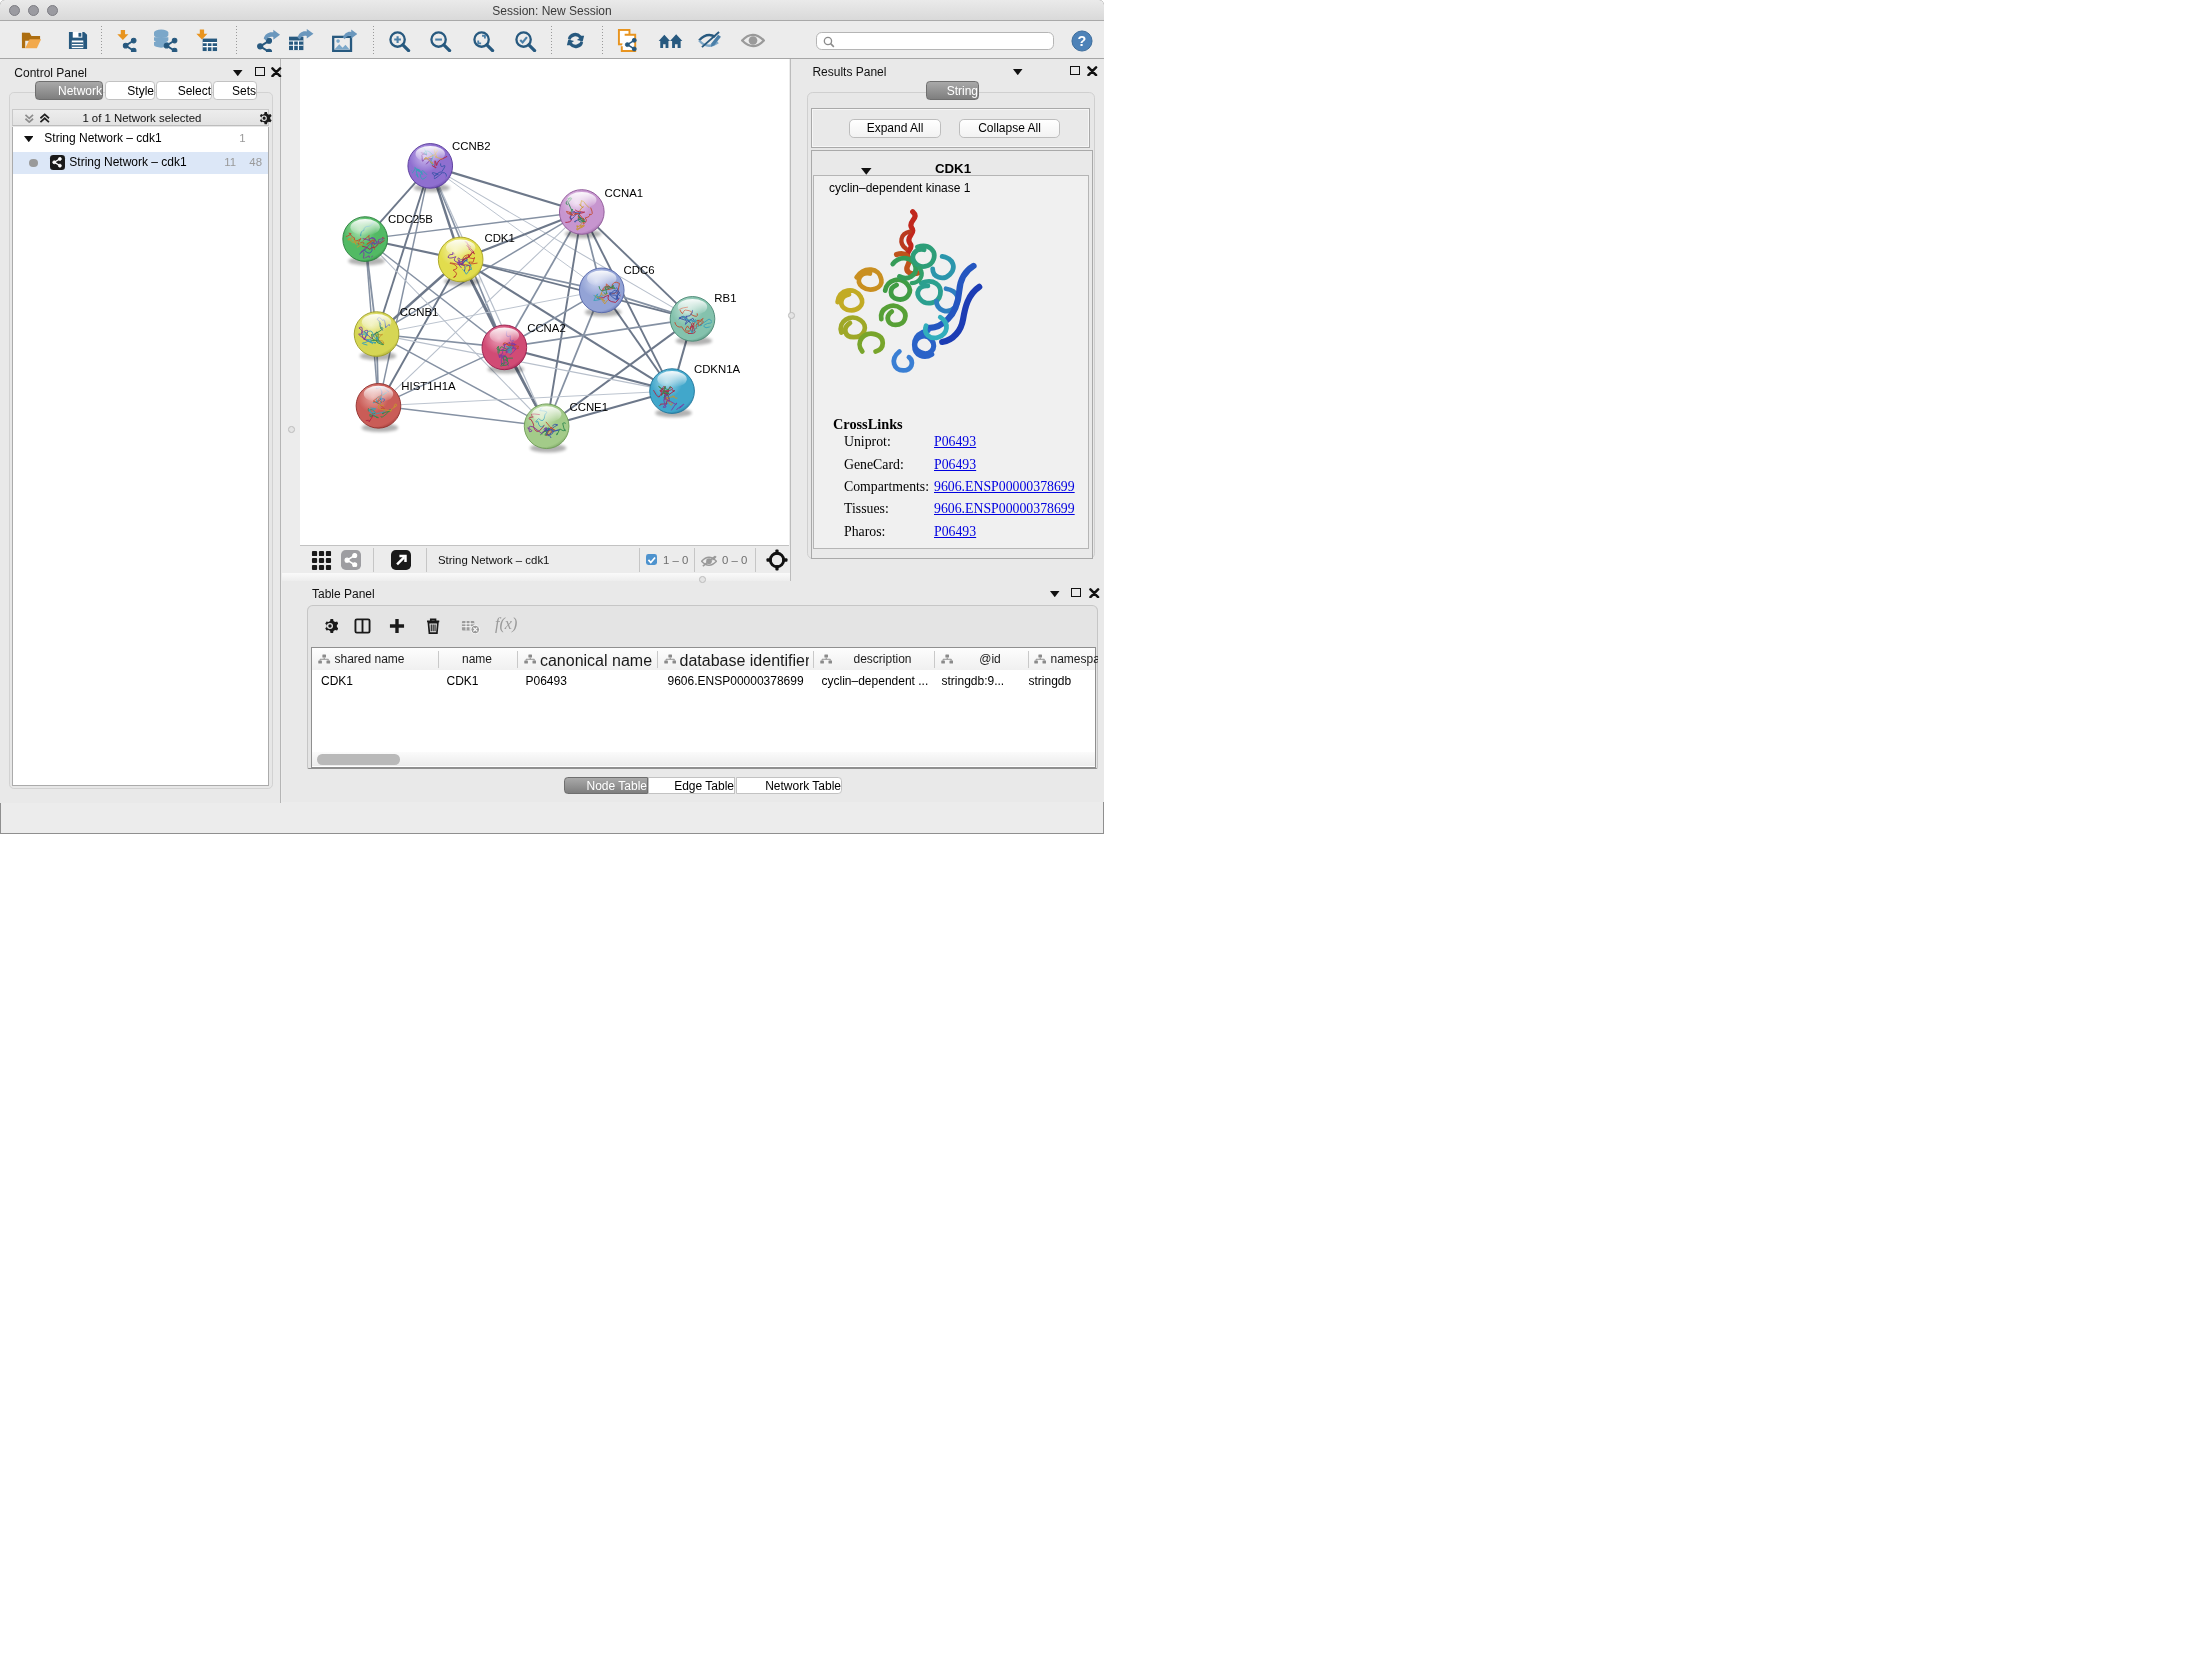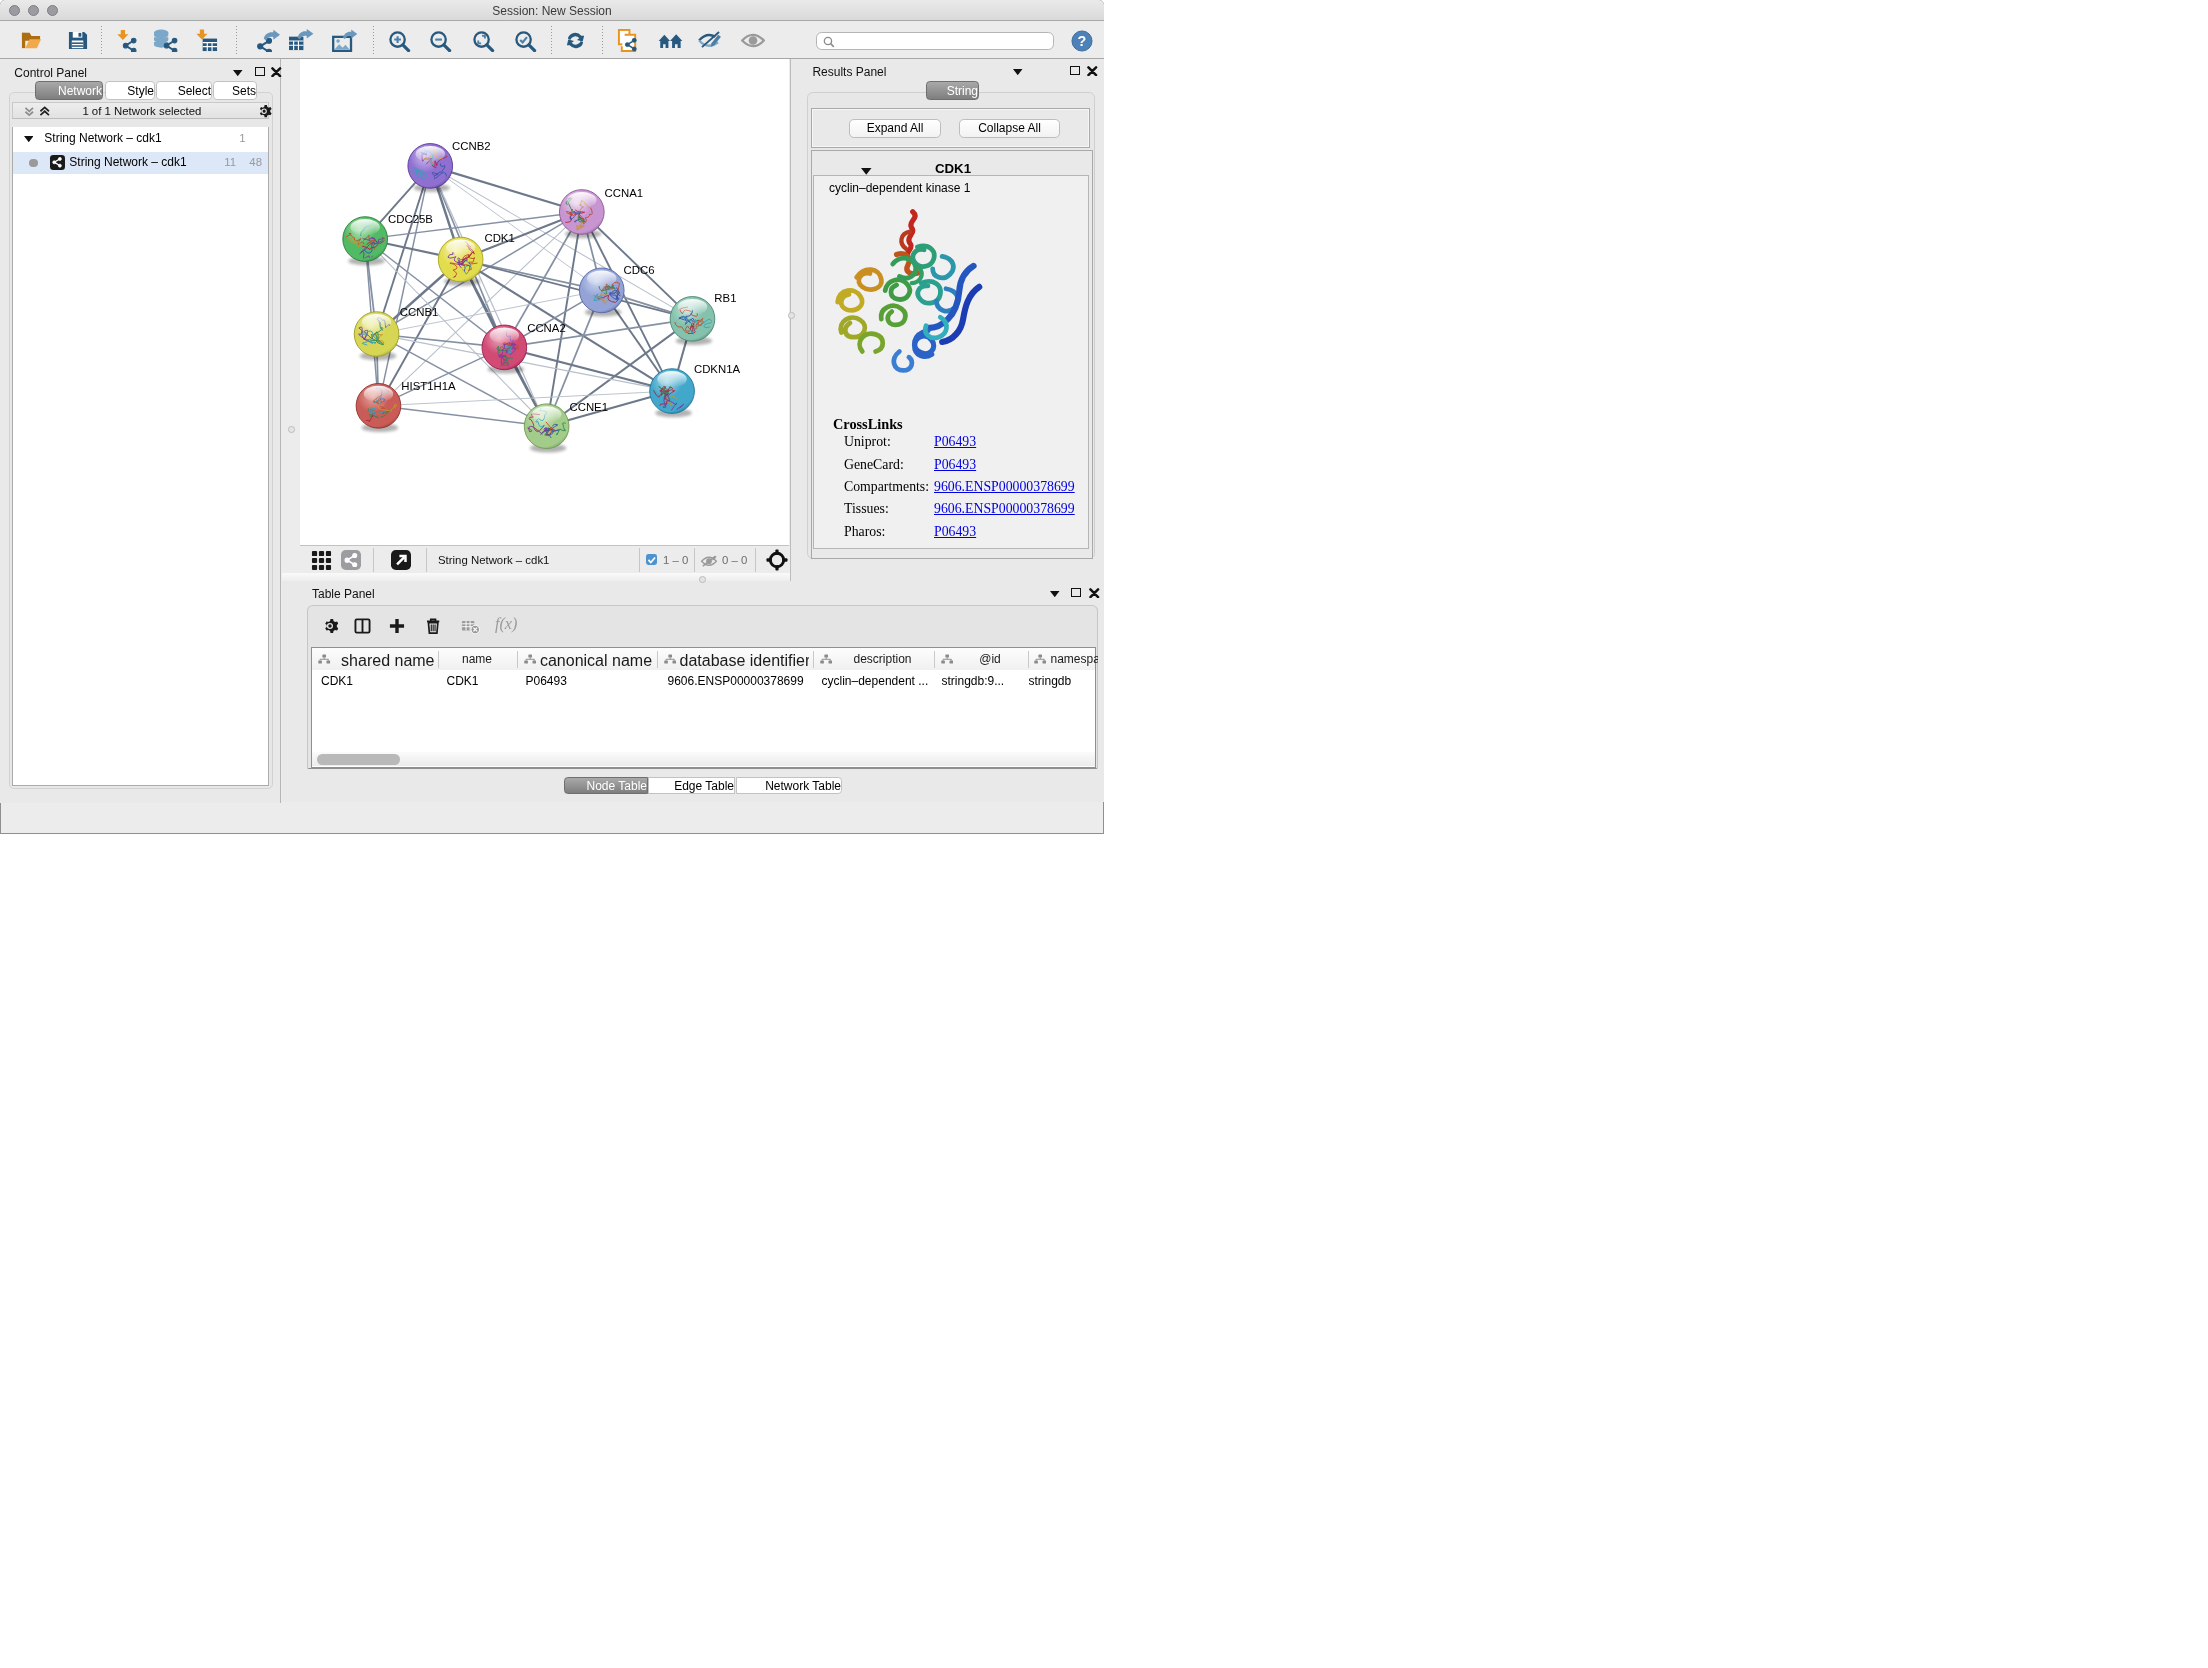--- a/index.html
+++ b/index.html
@@ -164,21 +164,21 @@
         <path d="M1.5 1.5 L9.5 9.5 M9.5 1.5 L1.5 9.5" stroke="#111" stroke-width="2.6" stroke-linecap="round"></path>
       </svg>
 
 <div class="abs" style="left:8.6px;top:33px;width:264px;height:697px;background:#e7e7e7;border:1px solid #d2d2d2;border-radius:4.8px"></div>
 
 <div class="tab sel" style="left:35px;top:22px;width:68px">Network</div>
 <div class="tab" style="left:105px;top:22px;width:50px">Style</div>
 <div class="tab" style="left:156px;top:22px;width:56px">Select</div>
 <div class="tab" style="left:213px;top:22px;width:44px">Sets</div>
 
-<div class="abs" style="left:12.4px;top:43px;width:257px;height:17px;background:linear-gradient(#ededed,#e2e2e2);border:1px solid #c9c9c9;border-bottom:1px solid #bdbdbd">
+<div class="abs" style="left:12.4px;top:50px;width:257px;height:17px;background:linear-gradient(#ededed,#e2e2e2);border:1px solid #c9c9c9;border-bottom:1px solid #bdbdbd">
 <svg width="10.5" height="9.5" viewBox="0 0 11 10" style="position:absolute;left:10.5px;top:3.8px">
           <g fill="none" stroke="#8d8d8d" stroke-width="1.8">
             <path d="M1.5 1 l4 3.5 4 -3.5"></path>
             <path d="M1.5 5 l4 3.5 4 -3.5"></path>
           </g>
         </svg>
 <svg width="11.4" height="10.5" viewBox="0 0 12 11" style="position:absolute;left:26px;top:3.3px">
           <g fill="none" stroke="#222" stroke-width="1.8">
             <path d="M1.5 5.5 l4.5 -4 4.5 4"></path>
             <path d="M1.5 9.5 l4.5 -4 4.5 4"></path>
@@ -693,21 +693,21 @@
 <div class="abs" style="left:28.5px;top:66px;width:785px;height:121px;background:#fff;border:1px solid #8f8f8f"></div>
 <div class="abs" style="left:29.5px;top:67px;width:783px;height:23px;background:linear-gradient(#fdfdfd,#f0f0f0);border-bottom:1px solid #9c9c9c">
         <svg width="12.4" height="10.5" viewBox="0 0 13 11" style="position:absolute;left:6.7px;top:5.7px">
           <g fill="#8a8a8a">
             <rect x="4.6" y="0.5" width="3.8" height="3.2" rx="0.6"></rect>
             <rect x="0.3" y="6.8" width="3.8" height="3.2" rx="0.6"></rect>
             <rect x="8.9" y="6.8" width="3.8" height="3.2" rx="0.6"></rect>
             <path d="M6.5 3.7 v1.8 M2.2 6.8 v-1.3 h8.6 v1.3" stroke="#8a8a8a" fill="none" stroke-width="1"></path>
           </g>
         </svg>
-        <div class="abs" style="left:23px;top:4.3px;width:100px;text-align:right;font-size:16px;color:#1a1a1a;white-space:nowrap;overflow:hidden">shared name</div>
+        <div class="abs" style="left:23px;top:4.3px;width:100px;text-align:left;font-size:12px;color:#1a1a1a;white-space:nowrap;overflow:hidden">shared name</div>
         <div class="abs" style="left:126px;top:2.9px;height:17px;border-left:1px solid #c9c9c9"></div>
         <div class="abs" style="left:126px;top:4.3px;width:79px;text-align:center;font-size:12px;color:#1a1a1a">name</div>
         <div class="abs" style="left:205px;top:2.9px;height:17px;border-left:1px solid #c9c9c9"></div>
         <svg width="12.4" height="10.5" viewBox="0 0 13 11" style="position:absolute;left:212px;top:5.7px">
           <g fill="#8a8a8a">
             <rect x="4.6" y="0.5" width="3.8" height="3.2" rx="0.6"></rect>
             <rect x="0.3" y="6.8" width="3.8" height="3.2" rx="0.6"></rect>
             <rect x="8.9" y="6.8" width="3.8" height="3.2" rx="0.6"></rect>
             <path d="M6.5 3.7 v1.8 M2.2 6.8 v-1.3 h8.6 v1.3" stroke="#8a8a8a" fill="none" stroke-width="1"></path>
           </g>

